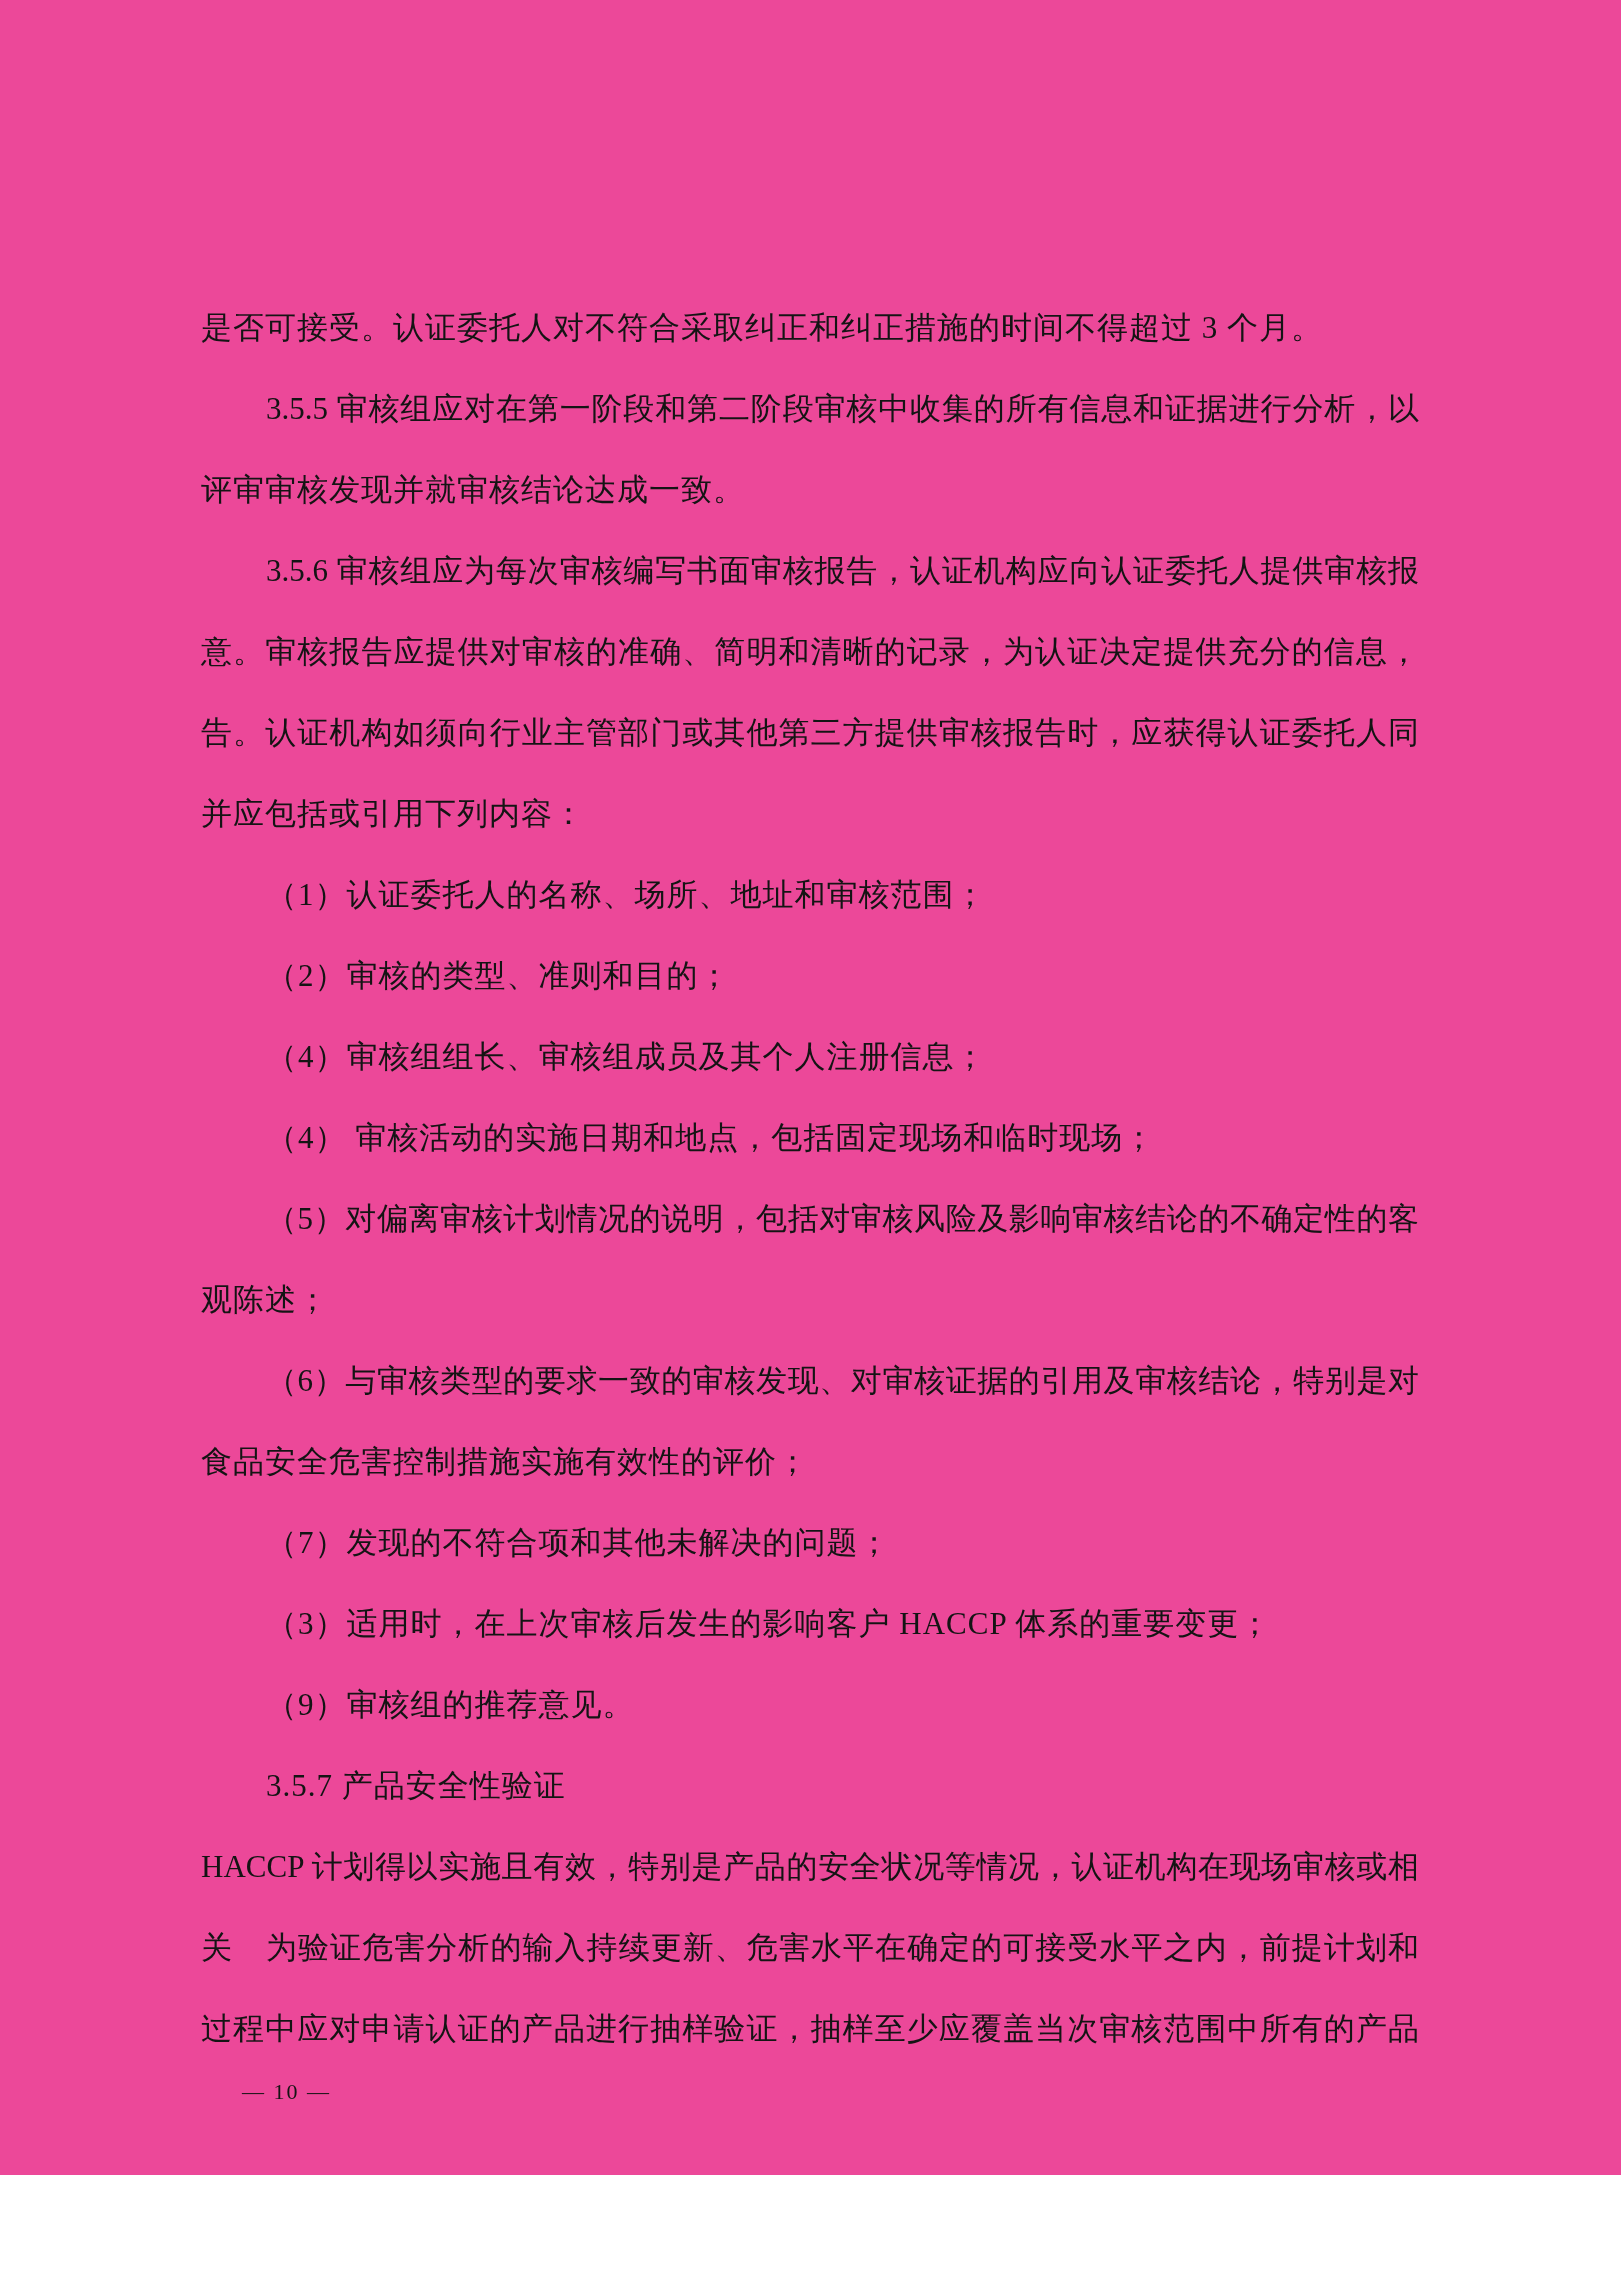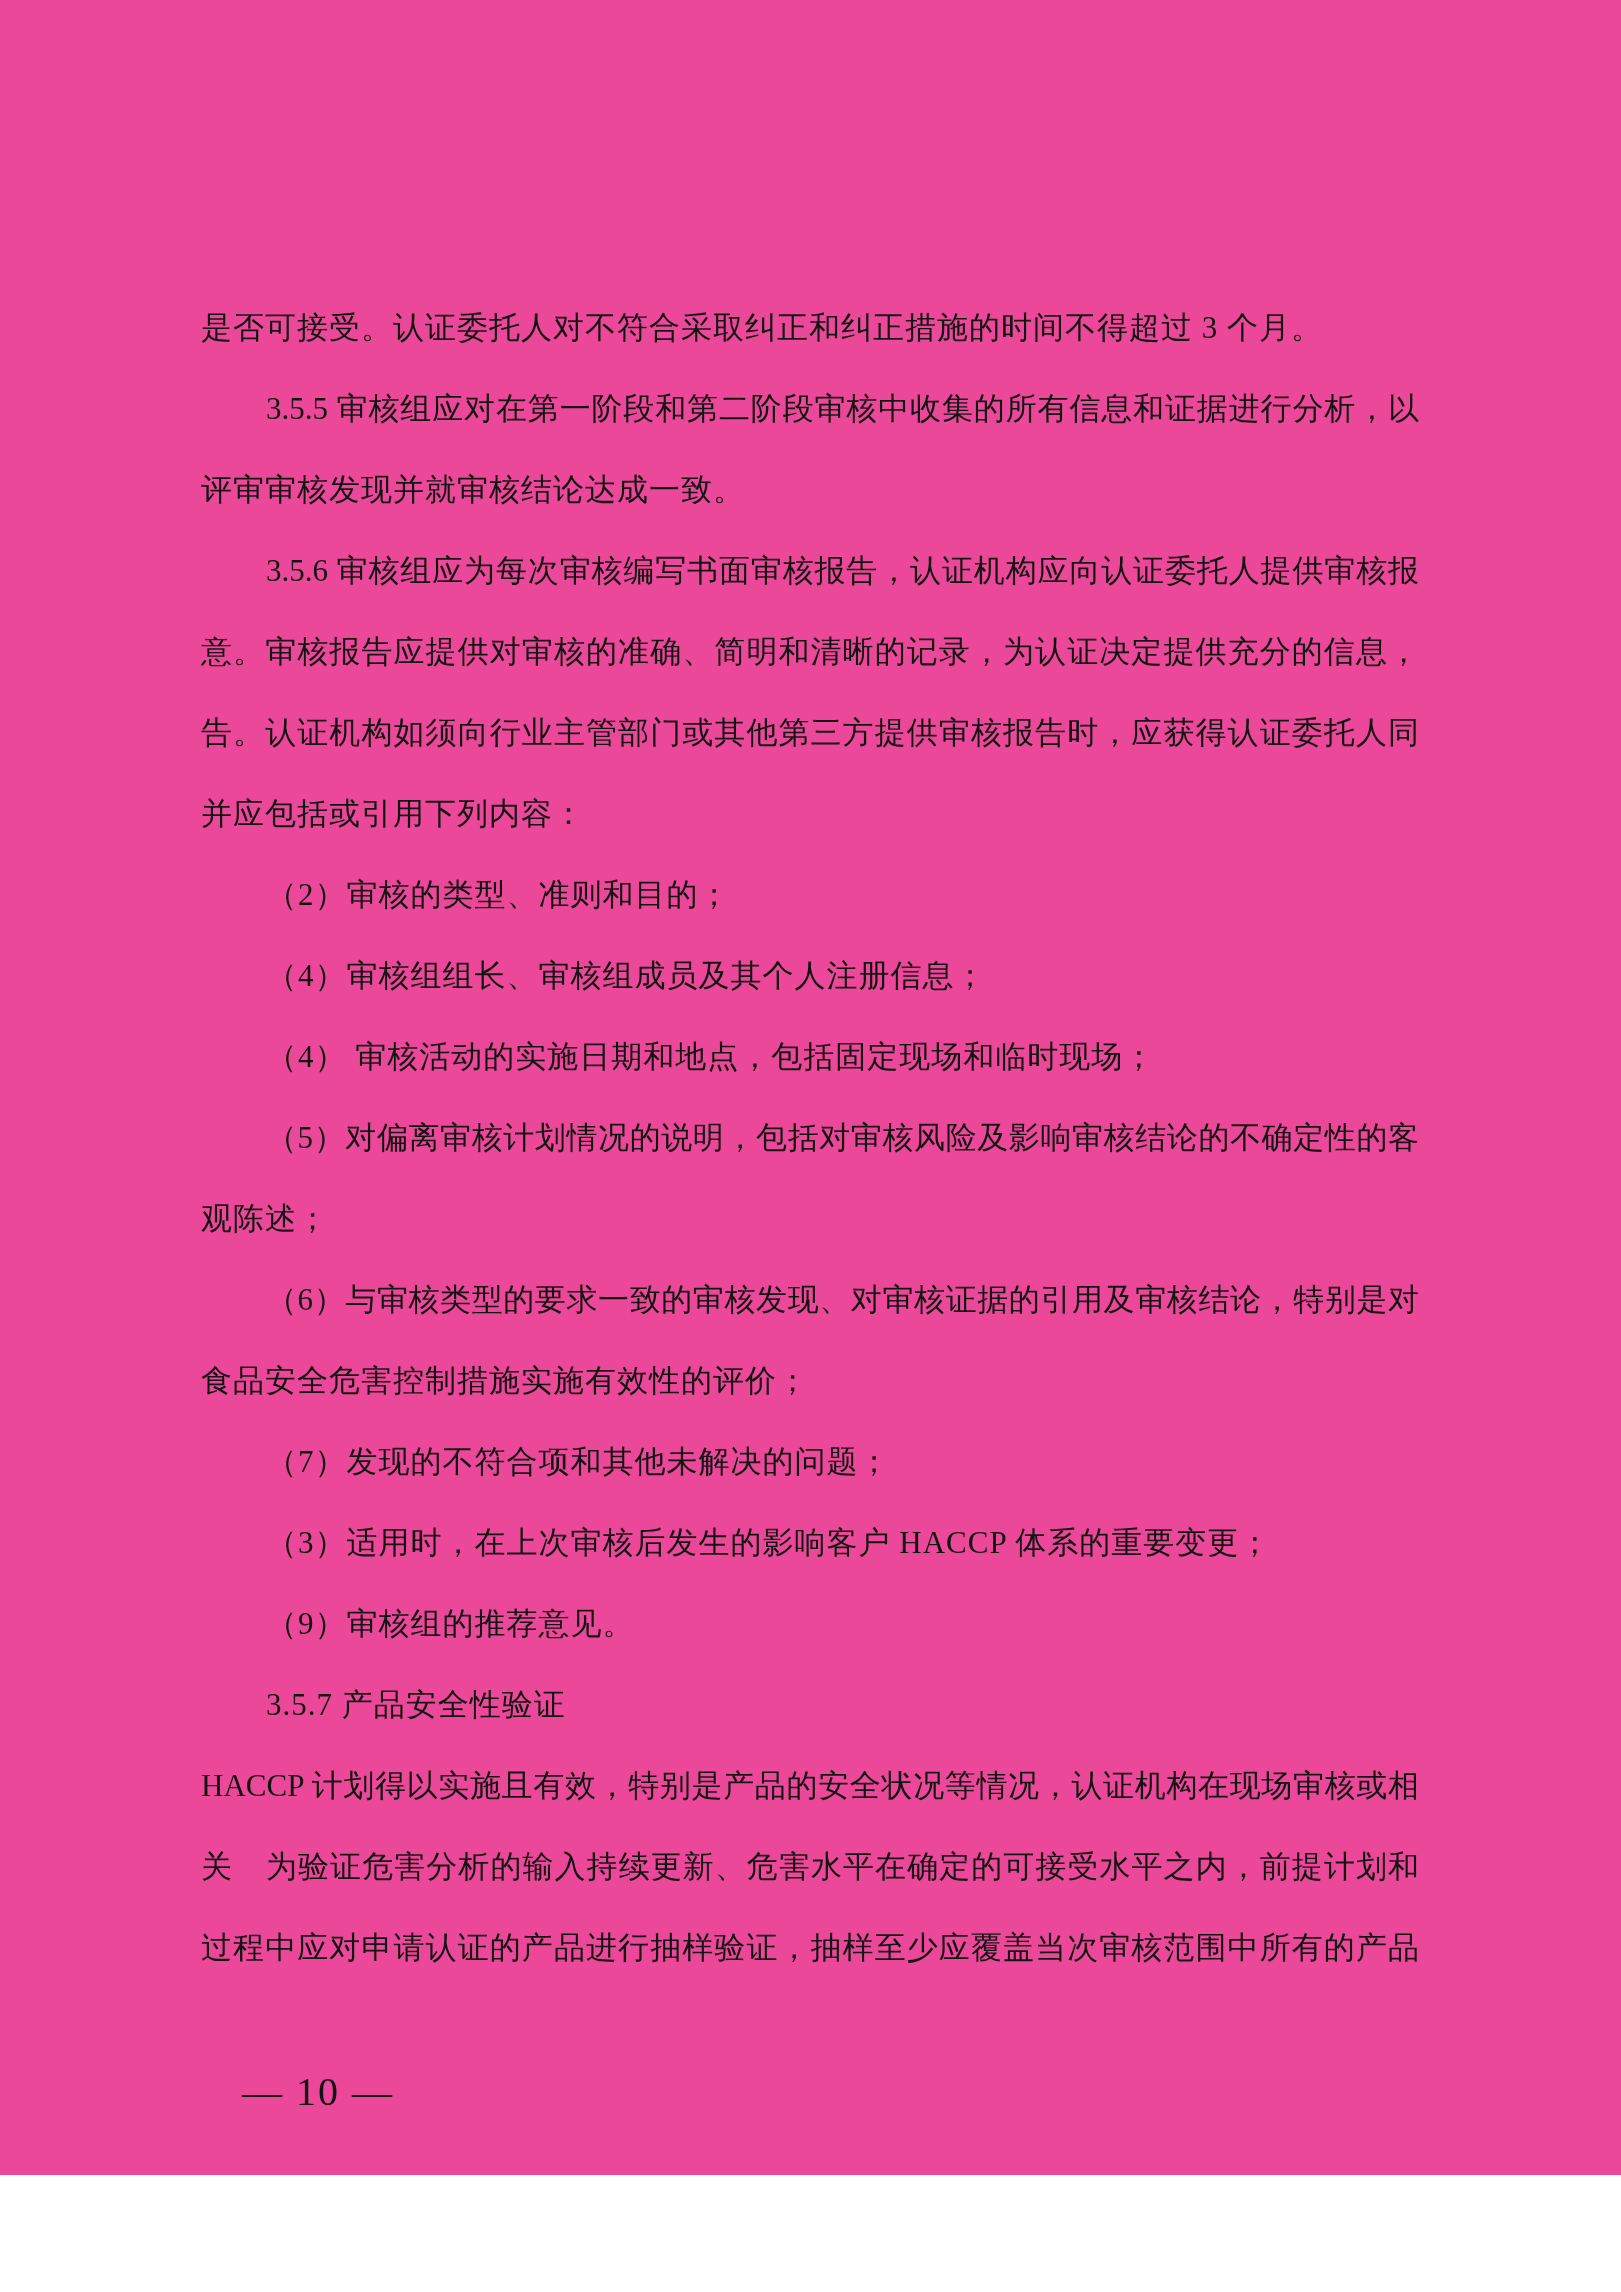--- a/index.html
+++ b/index.html
@@ -39,37 +39,38 @@
     letter-spacing: 0;
     text-align: justify;
     text-align-last: justify;
   }
   .page-footer {
     position: absolute;
     left: 242px;
     top: 2062px;
     height: 59px;
     line-height: 59px;
-    font-size: 40px;
+    font-size: 22px;
     letter-spacing: 2px;
     color: #141414;
   }
 </style>
 </head>
 <body>
 
 <div class="page">
   <main class="text-block" id="lines-container">
       <div class="line">是否可接受。认证委托人对不符合采取纠正和纠正措施的时间不得超过 3 个月。</div>
       <div class="line indent justify">3.5.5 审核组应对在第一阶段和第二阶段审核中收集的所有信息和证据进行分析，以</div>
       <div class="line">评审审核发现并就审核结论达成一致。</div>
       <div class="line indent justify">3.5.6 审核组应为每次审核编写书面审核报告，认证机构应向认证委托人提供审核报</div>
       <div class="line justify">意。审核报告应提供对审核的准确、简明和清晰的记录，为认证决定提供充分的信息，</div>
       <div class="line justify">告。认证机构如须向行业主管部门或其他第三方提供审核报告时，应获得认证委托人同</div>
       <div class="line">并应包括或引用下列内容：</div>
+      <div class="line indent">（1）认证委托人的名称、场所、地址和审核范围；</div>
       <div class="line indent">（2）审核的类型、准则和目的；</div>
       <div class="line indent">（4）审核组组长、审核组成员及其个人注册信息；</div>
       <div class="line indent">（4） 审核活动的实施日期和地点，包括固定现场和临时现场；</div>
       <div class="line indent justify">（5）对偏离审核计划情况的说明，包括对审核风险及影响审核结论的不确定性的客</div>
       <div class="line">观陈述；</div>
       <div class="line indent justify">（6）与审核类型的要求一致的审核发现、对审核证据的引用及审核结论，特别是对</div>
       <div class="line">食品安全危害控制措施实施有效性的评价；</div>
       <div class="line indent">（7）发现的不符合项和其他未解决的问题；</div>
       <div class="line indent">（3）适用时，在上次审核后发生的影响客户 HACCP 体系的重要变更；</div>
       <div class="line indent">（9）审核组的推荐意见。</div>

